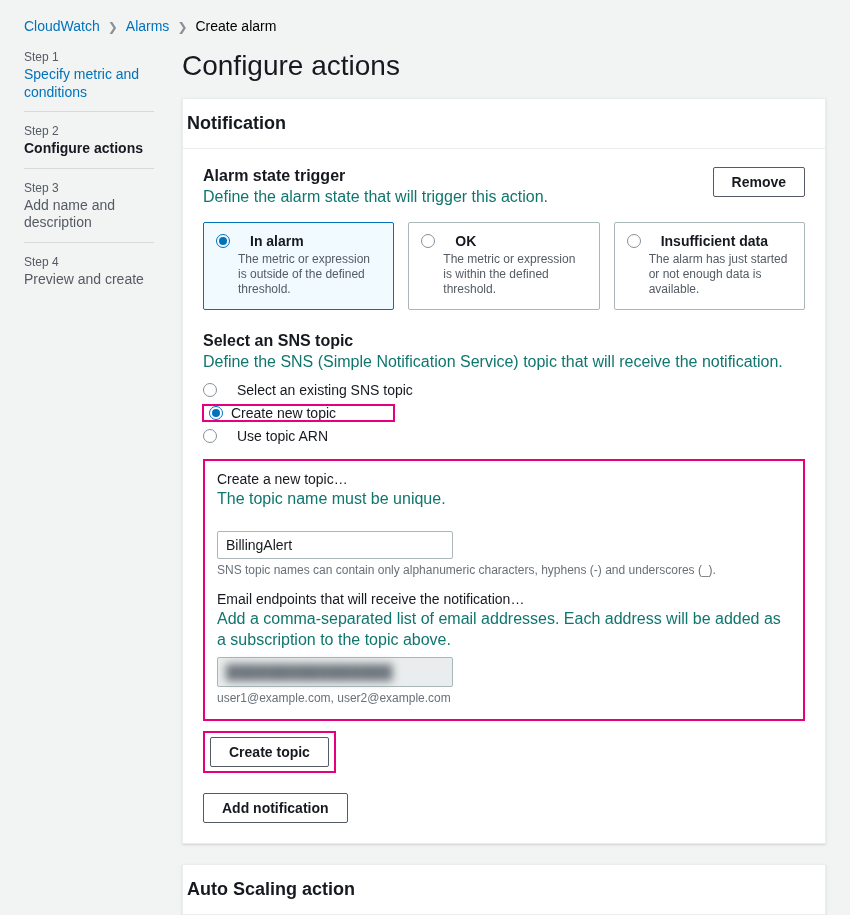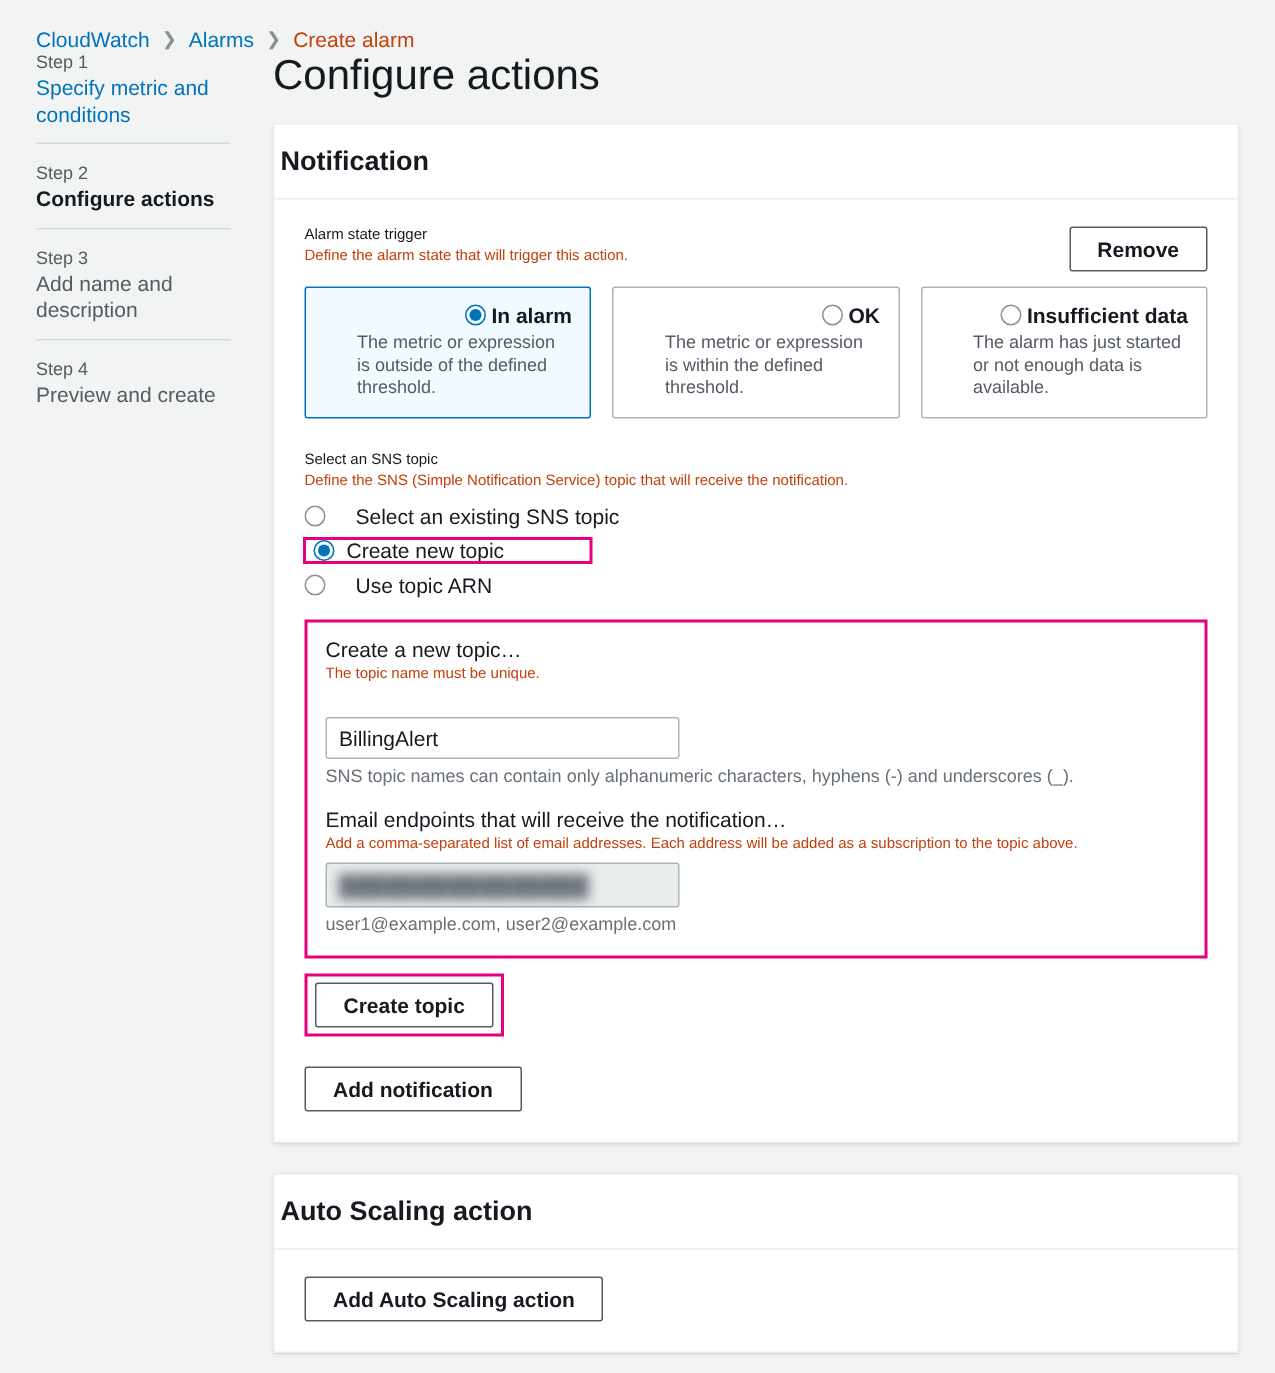--- a/index.html
+++ b/index.html
@@ -4,58 +4,58 @@
 <style>
   * { box-sizing: border-box; margin: 0; padding: 0; }
   body {
     font-family: "Amazon Ember", "Helvetica Neue", Arial, sans-serif;
     background: #f2f3f3;
     color: #16191f;
     font-size: 14px;
     width: 850px;
   }
   .container { padding: 18px 24px 24px 24px; }
-  .breadcrumbs { font-size: 14px; margin-bottom: 0; display: flex; align-items: center; gap: 8px; }
+  .breadcrumbs { font-size: 14px; margin-bottom: 16px; display: flex; align-items: flex-end; gap: 8px; }
   .breadcrumbs a { color: #0073bb; text-decoration: none; }
   .bc-sep { color: #879196; font-size: 12px; }
-  .bc-current { color: #c2410c; }
+  .bc-current { color: #000000; }
   .layout { display: flex; gap: 28px; }
   .sidebar { width: 130px; flex-shrink: 0; }
   .step { padding-bottom: 10px; border-bottom: 1px solid #d5dbdb; margin-bottom: 12px; }
   .step:last-child { border-bottom: none; }
   .step-label { color: #545b64; font-size: 12px; margin-bottom: 2px; }
   .step-name { color: #545b64; font-size: 14px; line-height: 1.25; }
   .step.link .step-name { color: #0073bb; }
   .step.current .step-name { color: #16191f; font-weight: 700; }
   .main { flex: 1; min-width: 0; }
   h1.page-title { font-size: 28px; font-weight: 400; color: #16191f; margin-bottom: 16px; }
   .card {
     background: #fff;
     box-shadow: 0 1px 1px rgba(0,0,0,0.05), 0 1px 3px rgba(0,0,0,0.08);
     border: 1px solid #eaeded;
     margin-bottom: 20px;
   }
   .card-header { padding: 14px 4px; border-bottom: 1px solid #eaeded; }
   .card-header h2 { font-size: 18px; font-weight: 700; color: #16191f; }
   .card-body { padding: 18px 20px 20px 20px; }
-  .section-title { font-size: 10px; font-weight: 400; margin-bottom: 2px; }
-  .help { font-size: 10px; color: #c2410c; margin-bottom: 8px; line-height: 1.3; }
+  .section-title { font-size: 16px; font-weight: 700; margin-bottom: 2px; }
+  .help { font-size: 16px; color: #0f766e; margin-bottom: 8px; line-height: 1.3; }
   .row-header { display: flex; justify-content: space-between; align-items: flex-start; margin-bottom: 6px; }
   .trigger-tiles { display: flex; gap: 14px; margin-bottom: 22px; }
   .tile {
     flex: 1;
     border: 1px solid #aab7b8;
     border-radius: 2px;
     padding: 10px 12px 12px 12px;
   }
   .tile.selected {
     border-color: #0073bb;
     background: #f1faff;
   }
-  .tile-head { display: flex; align-items: center; gap: 4px; font-weight: 700; margin-bottom: 3px; justify-content: flex-end; }
+  .tile-head { display: flex; align-items: center; gap: 20px; font-weight: 700; margin-bottom: 3px; }
   .radio-dot {
     width: 14px; height: 14px; border-radius: 50%;
     border: 1px solid #879196; display: inline-block; position: relative; flex-shrink: 0;
   }
   .tile.selected .radio-dot { border-color: #0073bb; }
   .tile.selected .radio-dot::after {
     content: ""; position: absolute; inset: 2px; border-radius: 50%; background: #0073bb;
   }
   .tile-desc { font-size: 12px; color: #545b64; line-height: 1.25; padding-left: 22px; }
   .radio-list { display: flex; flex-direction: column; gap: 5px; margin-bottom: 14px; }

